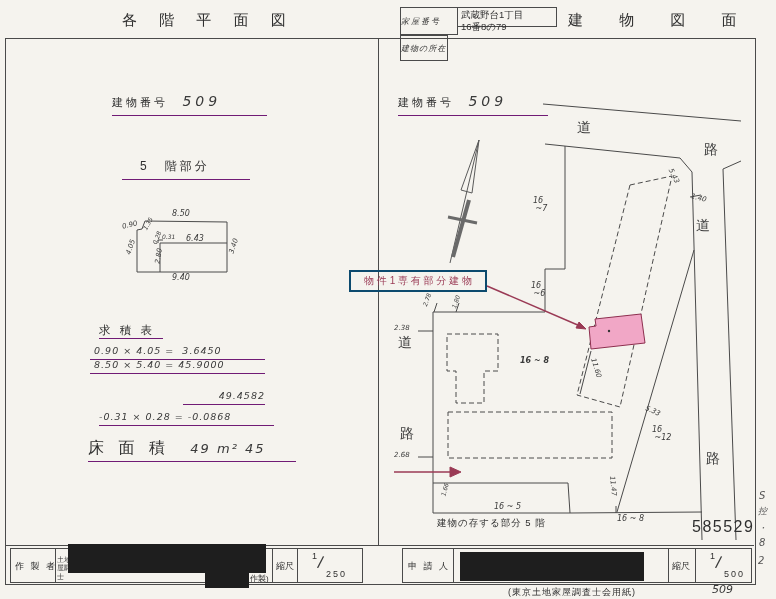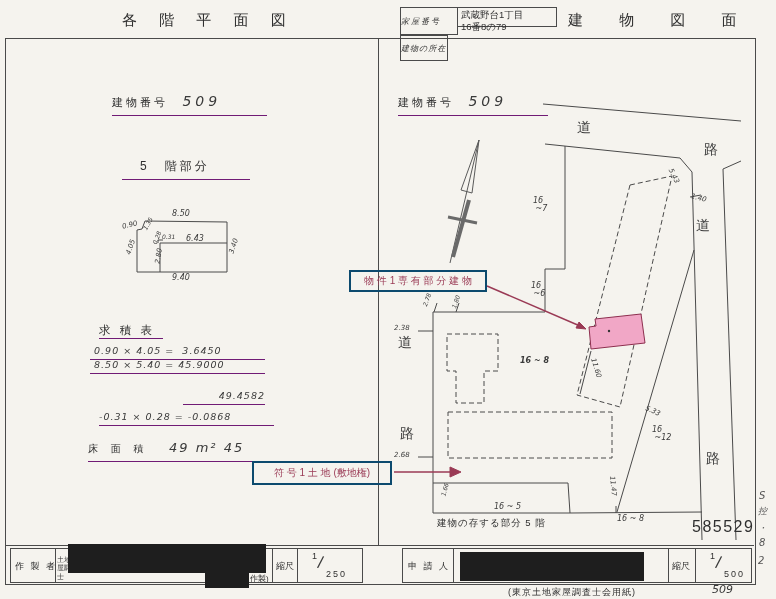--- a/index.html
+++ b/index.html
@@ -118,27 +118,24 @@
 
   <div class="abs ul" style="left:99px;top:320px;width:64px;height:18px;">
     <span class="print" style="font-size:11.5px;letter-spacing:3px;">求 積 表</span>
   </div>
   <div class="abs hand calc ul" style="left:90px;top:345px;width:175px;height:14px;"> 0.90 × 4.05 =  3.6450</div>
   <div class="abs hand calc ul" style="left:90px;top:359px;width:175px;height:14px;"> 8.50 × 5.40 = 45.9000</div>
   <div class="abs hand calc ul" style="left:99px;top:373px;width:175px;height:14px;margin-top:38px;">-0.31 × 0.28 = -0.0868</div>
   <div class="abs hand calc ul" style="left:183px;top:390px;width:82px;height:14px;text-align:right;">49.4582</div>
 
   <div class="abs ul" style="left:88px;top:438px;width:208px;height:23px;">
-    <span class="print" style="font-size:10px;letter-spacing:5px;text-align:center;">床 面 積</span>
+    <span class="print" style="font-size:16px;letter-spacing:5px;text-align:center;">床 面 積</span>
     <span class="hand" style="font-size:13px;letter-spacing:2px;margin-left:16px;">49 m² 45</span>
   </div>
 
-  <div class="abs redbox" style="left:252px;top:461px;width:140px;height:24px;">
-    <span style="font-size:10px;white-space:nowrap;">符 号 1 土 地 (敷地権)</span>
-  </div>
   <div class="abs redbox" style="left:349px;top:270px;width:138px;height:22px;">
     <span style="font-size:10px;white-space:nowrap;">物 件 1 専 有 部 分 建 物</span>
   </div>
 
   <div class="abs ul" style="left:398px;top:92px;width:150px;height:23px;">
     <span class="print" style="font-size:11px;letter-spacing:3px;">建物番号</span>
     <span class="hand" style="font-size:14px;letter-spacing:4px;margin-left:10px;">509</span>
   </div>
 
   <span class="abs print road" style="left:577px;top:119px;">道</span>

